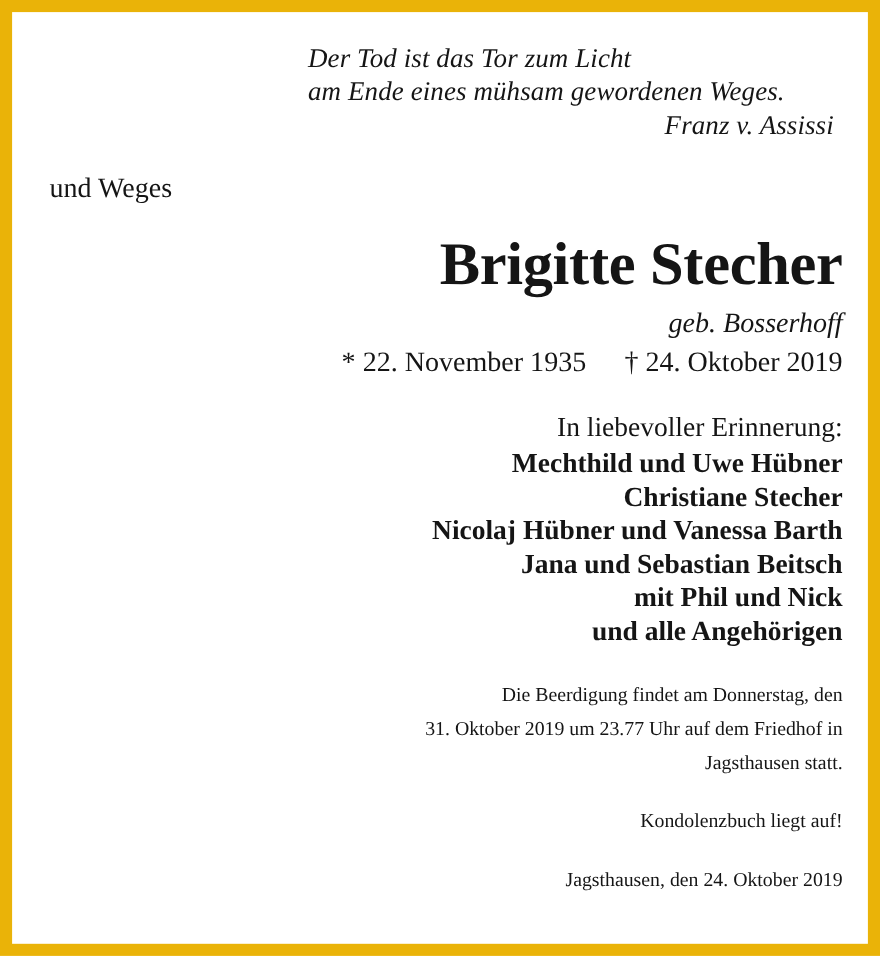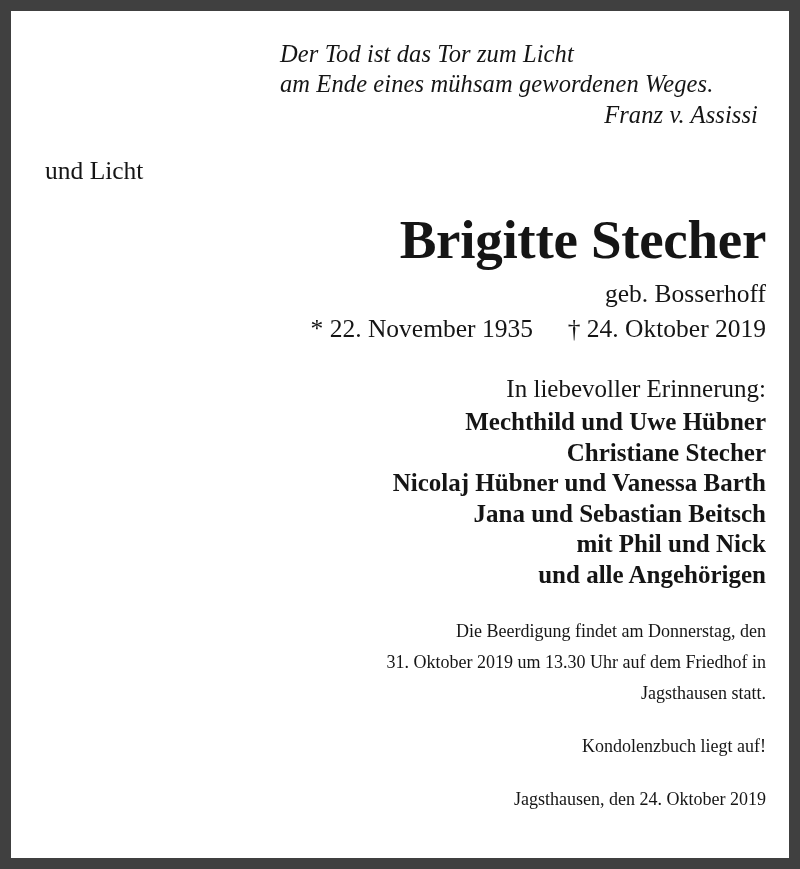--- a/index.html
+++ b/index.html
@@ -7,21 +7,21 @@
     padding: 0;
     background: #ffffff;
   }
 
   .notice {
     position: relative;
     width: 800px;
     height: 869px;
     box-sizing: border-box;
     background: #ffffff;
-    border: 11px solid #404040;
+    border: 11px solid #eab308;
     font-family: "Liberation Serif", "DejaVu Serif", serif;
     color: #151515;
     overflow: hidden;
   }
 
   .inner {
     position: absolute;
     left: 0;
     top: 0;
     right: 0;
@@ -69,20 +69,21 @@
     font-size: 55px;
     font-weight: bold;
     line-height: 64px;
     letter-spacing: -0.3px;
     white-space: nowrap;
   }
   .maiden-name {
     margin-top: 7px;
     font-size: 25.5px;
     line-height: 30px;
+    font-style: italic;
   }
   .life-dates {
     margin-top: 4px;
     font-size: 25.5px;
     line-height: 32px;
     white-space: nowrap;
   }
   .life-dates .gap {
     display: inline-block;
     width: 22px;
@@ -127,21 +128,21 @@
 <div class="notice">
   <div class="inner">
 
     <div class="epigraph">
       <span class="epigraph-line">Der Tod ist das Tor zum Licht</span>
       <span class="epigraph-line">am Ende eines mühsam gewordenen Weges.</span>
       <span class="epigraph-source">Franz v. Assissi</span>
     </div>
 
     <div class="intro">
-      <span class="intro-line">und Licht</span>
+      <span class="intro-line">und Weges</span>
     </div>
 
     <div class="name-block">
       <div class="deceased-name">Brigitte Stecher</div>
       <div class="maiden-name">geb. Bosserhoff</div>
       <div class="life-dates">
         <span>*</span>
         <span>22. November 1935</span>
         <span class="gap"></span>
         <span>†</span>
@@ -157,21 +158,21 @@
         <span class="mourner-line">Nicolaj Hübner und Vanessa Barth</span>
         <span class="mourner-line">Jana und Sebastian Beitsch</span>
         <span class="mourner-line">mit Phil und Nick</span>
         <span class="mourner-line">und alle Angehörigen</span>
       </div>
     </div>
 
     <div class="closing">
       <p>
         <span class="cl-line">Die Beerdigung findet am Donnerstag, den</span>
-        <span class="cl-line">31. Oktober 2019 um 13.30 Uhr auf dem Friedhof in</span>
+        <span class="cl-line">31. Oktober 2019 um 23.77 Uhr auf dem Friedhof in</span>
         <span class="cl-line">Jagsthausen statt.</span>
       </p>
       <p>Kondolenzbuch liegt auf!</p>
       <p>Jagsthausen, den 24. Oktober 2019</p>
     </div>
 
   </div>
 </div>
 
 </body></html>

